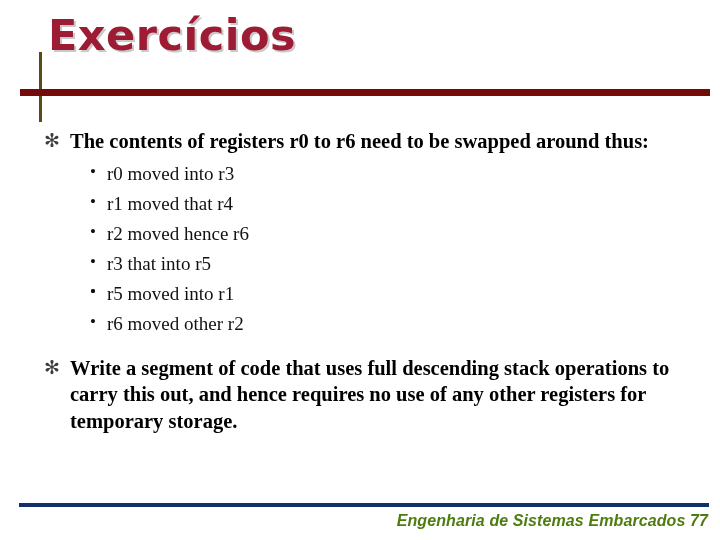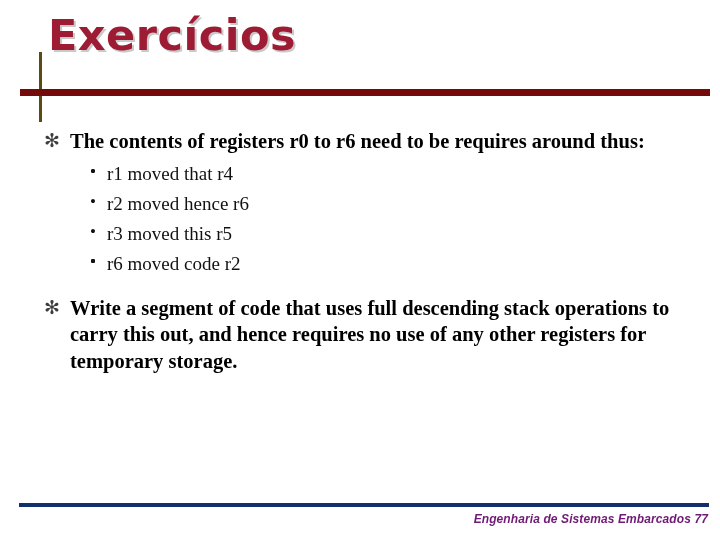--- a/index.html
+++ b/index.html
@@ -131,24 +131,24 @@
     width: 690px;
     height: 4px;
     background: #12306b;
   }
 
   .footer-text {
     position: absolute;
     right: 16px;
     top: 512px;
     font-family: "Liberation Sans", sans-serif;
-    font-size: 12px;
+    font-size: 16px;
     font-style: italic;
     font-weight: bold;
-    color: #701a75;
+    color: #4d7c0f;
     white-space: nowrap;
     letter-spacing: 0.1px;
   }
 
   
   .logo {
     position: absolute;
     left: 6px;
     top: 512px;
     width: 76px;
@@ -164,48 +164,50 @@
   <div class="title-area">
     <div class="slide-title">Exercícios</div>
     <div class="title-vrule"></div>
     <div class="title-rule"></div>
   </div>
 
   <div class="body-area">
 
     <div class="lvl1">
       <span class="marker">✻</span>
-      <span>The contents of registers r0 to r6 need to be requires around thus:</span>
+      <span>The contents of registers r0 to r6 need to be swapped around thus:</span>
     </div>
 
     <ul class="sublist">
       <li>
         <span class="dot">•</span>
+        <span>r0 moved into r3</span>
       </li>
       <li>
         <span class="dot">•</span>
         <span>r1 moved that r4</span>
       </li>
       <li>
         <span class="dot">•</span>
         <span>r2 moved hence r6</span>
       </li>
       <li>
         <span class="dot">•</span>
-        <span>r3 moved this r5</span>
-      </li>
-      <li>
-        <span class="dot">•</span>
-      </li>
-      <li>
-        <span class="dot">•</span>
-      </li>
-      <li>
-        <span class="dot">•</span>
-        <span>r6 moved code r2</span>
+        <span>r3 that into r5</span>
+      </li>
+      <li>
+        <span class="dot">•</span>
+      </li>
+      <li>
+        <span class="dot">•</span>
+        <span>r5 moved into r1</span>
+      </li>
+      <li>
+        <span class="dot">•</span>
+        <span>r6 moved other r2</span>
       </li>
     </ul>
 
     <div class="block-gap"></div>
 
     <div class="lvl1">
       <span class="marker">✻</span>
       <span>Write a segment of code that uses full descending stack operations to carry this out, and hence requires no use of any other registers for temporary storage.</span>
     </div>
 

